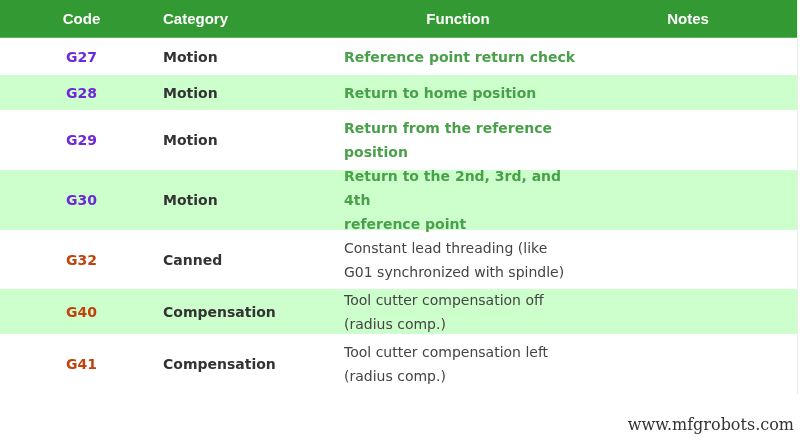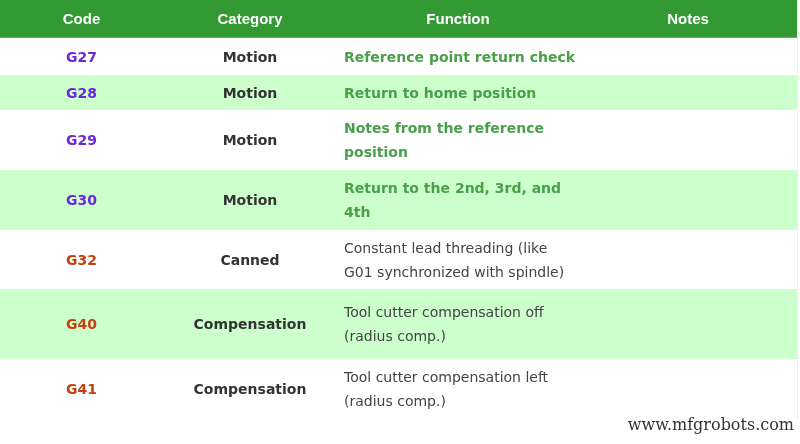--- a/index.html
+++ b/index.html
@@ -13,21 +13,21 @@
     border-collapse: collapse;
   }
   .hdr {
     display: flex; height: 37px; background: #339933; color: #ffffff;
     font-family: "Liberation Sans", sans-serif; font-weight: bold; font-size: 15px;
     align-items: center; border-bottom: 1px solid #5cb85c;
   }
   .row { display: flex; align-items: center; font-size: 14px; }
   .row.alt { background: #ccffcc; }
   .c-code { width: 163px; text-align: center; font-weight: bold; }
-  .c-cat { width: 174px; text-align: center; font-weight: bold; color: #333333; }
+  .c-cat { width: 174px; font-weight: bold; color: #333333; }
   .c-fn { width: 235px; padding-left: 7px; text-align: left; line-height: 24px; }
   .c-notes { flex: 1; text-align: center; }
   .hdr .c-code, .hdr .c-cat, .hdr .c-notes { color: #ffffff; }
   .hdr .c-fn { text-align: center; padding-left: 0; width: 242px; }
   .code-green { color: #6d28d9; }
   .code-dark { color: #c2410c; }
   .fn-green { color: #4aa04a; font-weight: bold; }
   .fn-dark { color: #444444; }
   .watermark {
     position: absolute; right: 6px; bottom: 10px; font-size: 16px; color: #333333;
@@ -60,46 +60,47 @@
     <div class="c-fn fn-green">
       <div>Return to home position</div>
     </div>
     <div class="c-notes"></div>
   </div>
 
   <div class="row" style="height:60px">
     <div class="c-code code-green">G29</div>
     <div class="c-cat">Motion</div>
     <div class="c-fn fn-green">
-      <div>Notes from the reference</div>
+      <div>Return from the reference</div>
       <div>position</div>
     </div>
     <div class="c-notes"></div>
   </div>
 
   <div class="row alt" style="height:60px">
     <div class="c-code code-green">G30</div>
     <div class="c-cat">Motion</div>
     <div class="c-fn fn-green">
       <div>Return to the 2nd, 3rd, and 4th</div>
+      <div>reference point</div>
     </div>
     <div class="c-notes"></div>
   </div>
 
   <div class="row" style="height:59px">
     <div class="c-code code-dark">G32</div>
     <div class="c-cat">Canned</div>
     <div class="c-fn fn-dark">
       <div>Constant lead threading (like</div>
       <div>G01 synchronized with spindle)</div>
     </div>
     <div class="c-notes"></div>
   </div>
 
-  <div class="row alt" style="height:70px">
+  <div class="row alt" style="height:45px">
     <div class="c-code code-dark">G40</div>
     <div class="c-cat">Compensation</div>
     <div class="c-fn fn-dark">
       <div>Tool cutter compensation off</div>
       <div>(radius comp.)</div>
     </div>
     <div class="c-notes"></div>
   </div>
 
   <div class="row" style="height:60px">

